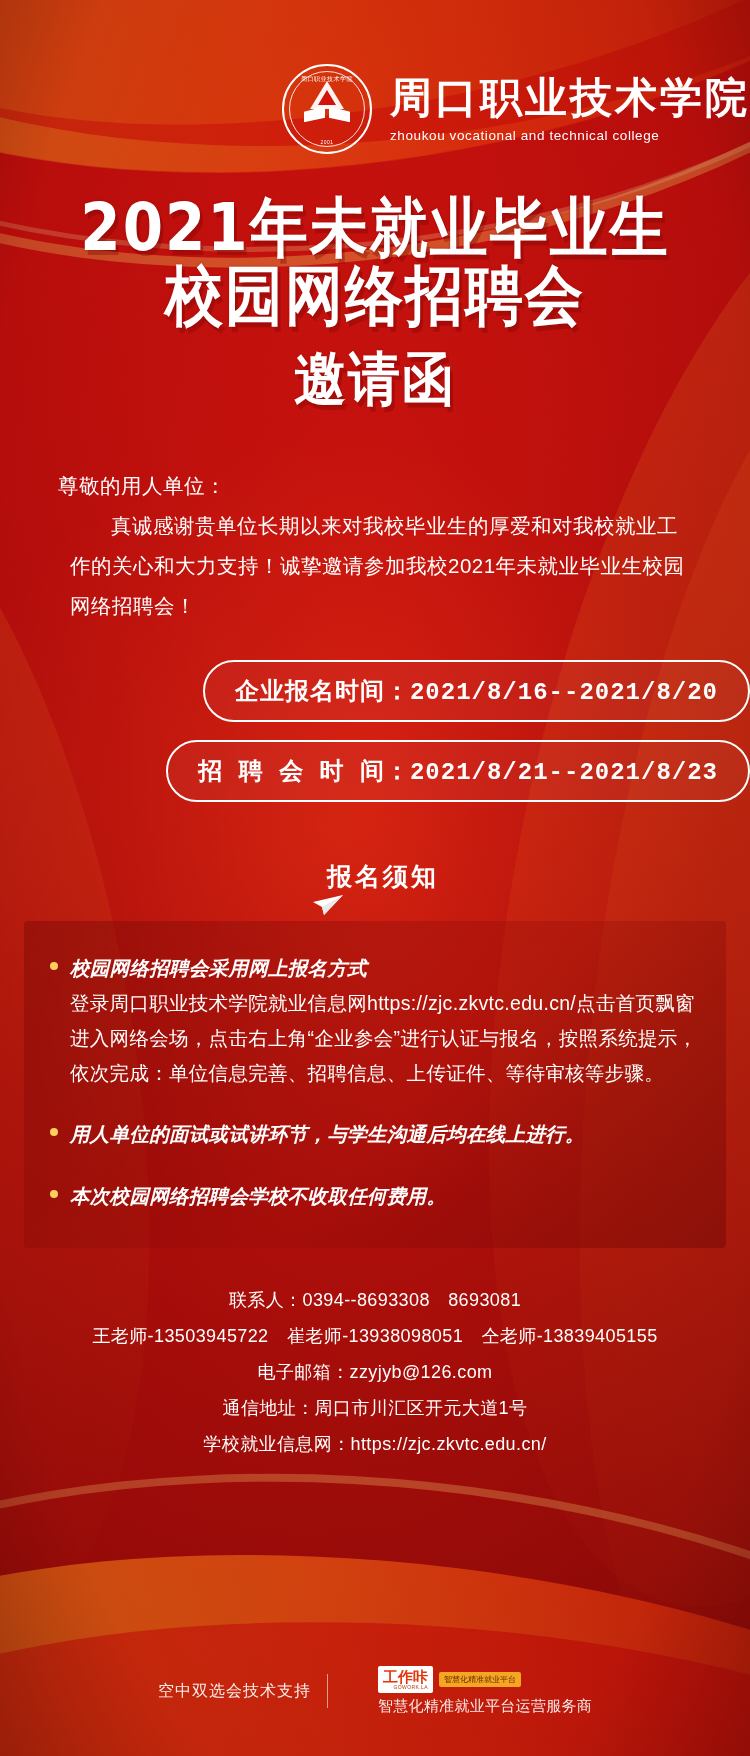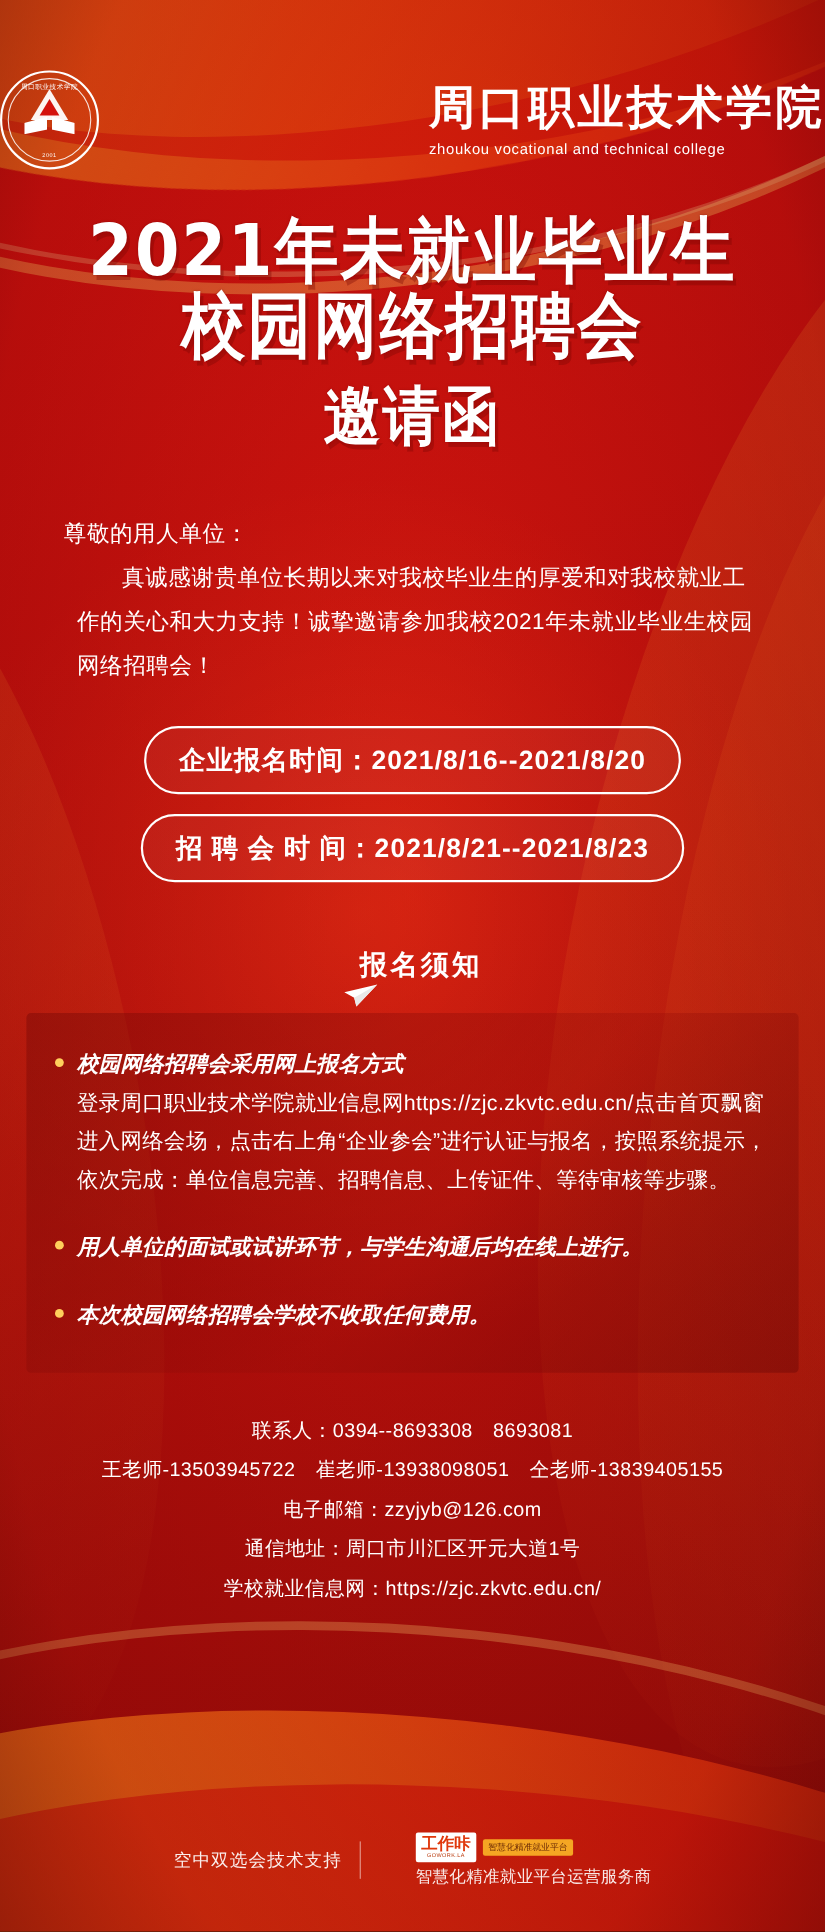--- a/index.html
+++ b/index.html
@@ -106,21 +106,21 @@
     background: radial-gradient(ellipse at 50% 46%, rgba(255,60,20,.10) 0%, rgba(120,6,5,.30) 78%, rgba(90,4,3,.55) 100%);
   }
 
   
   .content { position: relative; z-index: 5; }
 
   
   .logo-row {
     display: flex;
     align-items: center;
-    justify-content: space-between;
+    justify-content: flex-end;
     gap: 18px;
     padding-top: 64px;
   }
   .seal {
     width: 86px; height: 86px;
     border-radius: 50%;
     border: 2.5px solid #fff;
     position: relative;
     flex: none;
   }
@@ -222,21 +222,21 @@
   .letter {
     margin: 56px 58px 0 58px;
     color: #ffffff;
     font-size: 20.5px;
     line-height: 1.95;
     letter-spacing: .5px;
   }
   .letter .indent { text-indent: 2em; margin-left: 12px; }
 
   
-  .pills { margin-top: 34px; text-align: center; }
+  .pills { margin-top: 34px; text-align: right; font-family: Liberation Mono, monospace; }
   .pill {
     display: inline-block;
     border: 2.5px solid #fff;
     border-radius: 34px;
     color: #fff;
     font-size: 24px;
     font-weight: bold;
     padding: 13px 30px;
     letter-spacing: 1px;
     margin-bottom: 18px;
@@ -315,21 +315,21 @@
   }
   .footer-left {
     color: rgba(255,255,255,.92);
     font-size: 16px;
     letter-spacing: 1px;
   }
   .divider {
     width: 1px; height: 34px;
     background: rgba(255,255,255,.55);
   }
-  .footer-right { text-align: center; margin-left: 34px; }
+  .footer-right { text-align: right; margin-left: 34px; }
   .brand-row { display: flex; align-items: center; gap: 6px; }
   .brand-mark {
     background: #fff;
     color: #e0380c;
     font-weight: bold;
     font-size: 15px;
     padding: 2px 5px;
     border-radius: 2px;
     letter-spacing: 0;
     line-height: 1.15;

